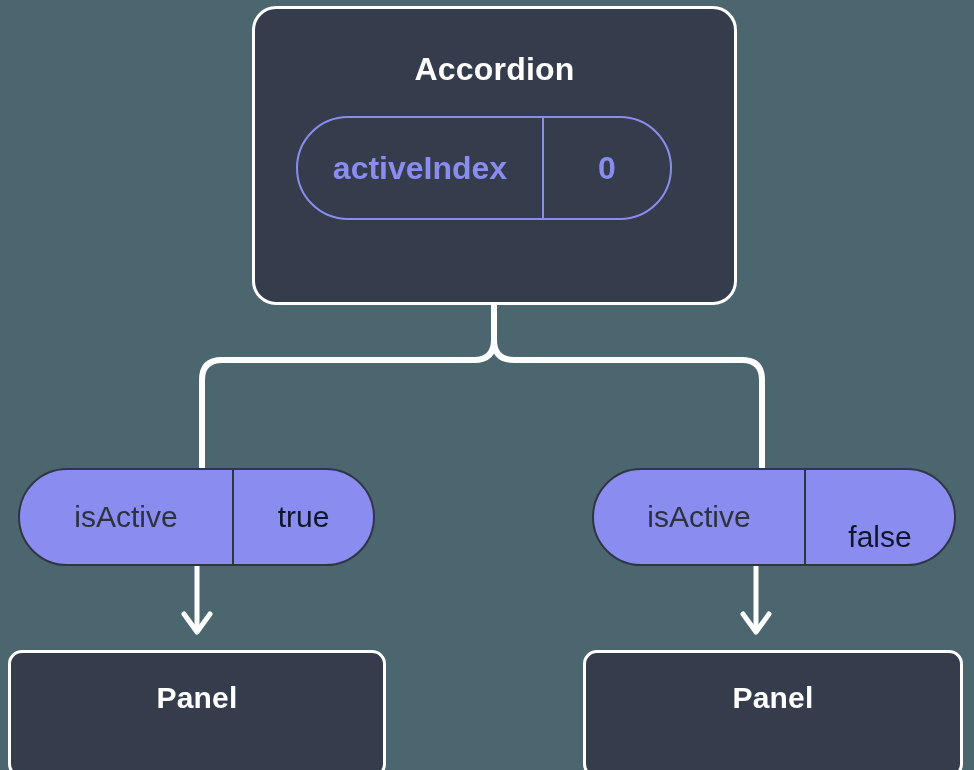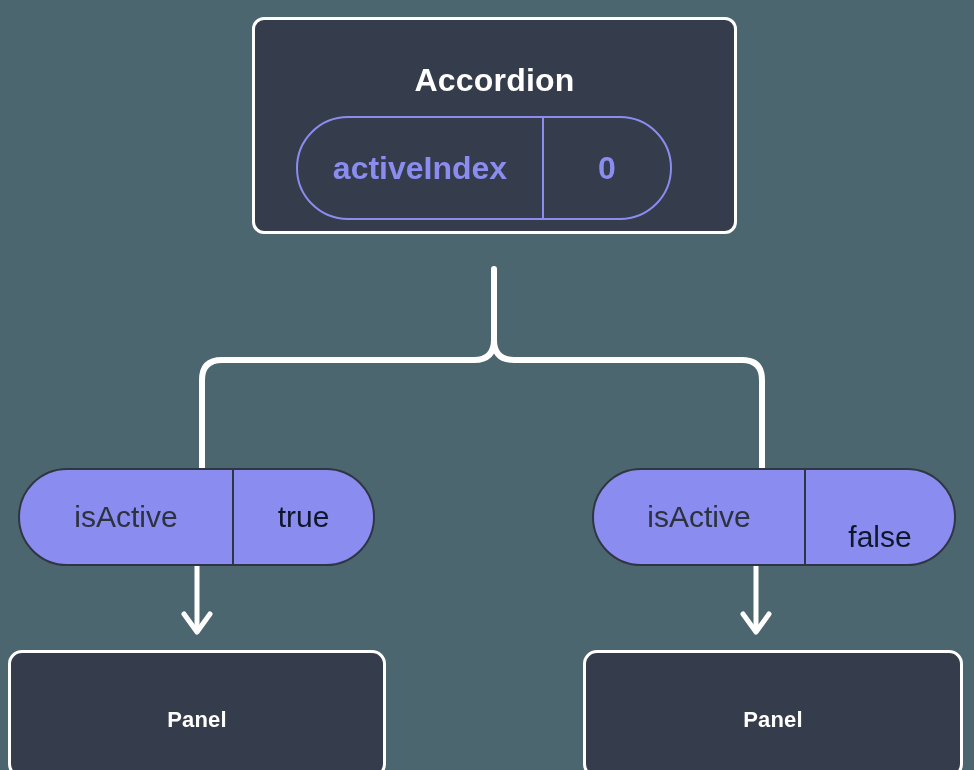--- a/index.html
+++ b/index.html
@@ -40,39 +40,38 @@
     text-align: center;
     font-weight: 700;
     letter-spacing: 0.2px;
     white-space: nowrap;
   }
 
   #node-accordion {
     left: 252px;
     top: 6px;
     width: 485px;
-    height: 217px;
-    border-radius: 12px;
-    margin-top: 11px;
+    height: 299px;
+    border-radius: 24px;
   }
   #node-accordion .node-title {
     margin-top: 42px;
     font-size: 32px;
   }
 
   .panel-node {
     top: 650px;
     height: 128px;
     border-radius: 14px;
   }
   #node-panel-left  { left: 8px;   width: 378px; }
   #node-panel-right { left: 583px; width: 380px; }
   .panel-node .node-title {
-    margin-top: 54px;
-    font-size: 22px;
+    margin-top: 28px;
+    font-size: 30px;
   }
 
   
   .pill {
     position: absolute;
     box-sizing: border-box;
     display: flex;
     align-items: stretch;
     border-radius: 999px;
     overflow: hidden;

